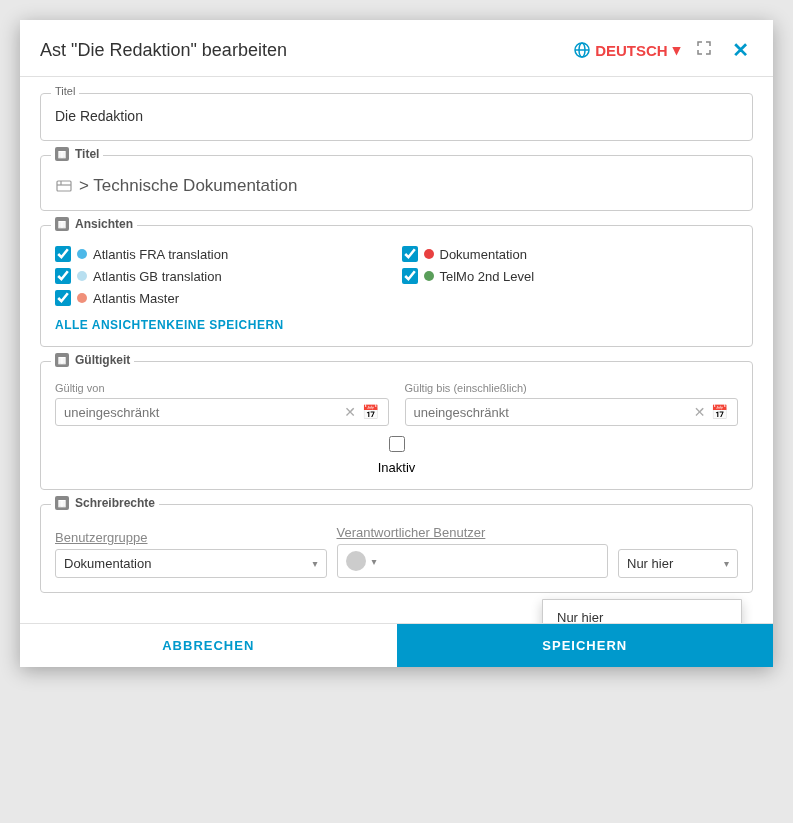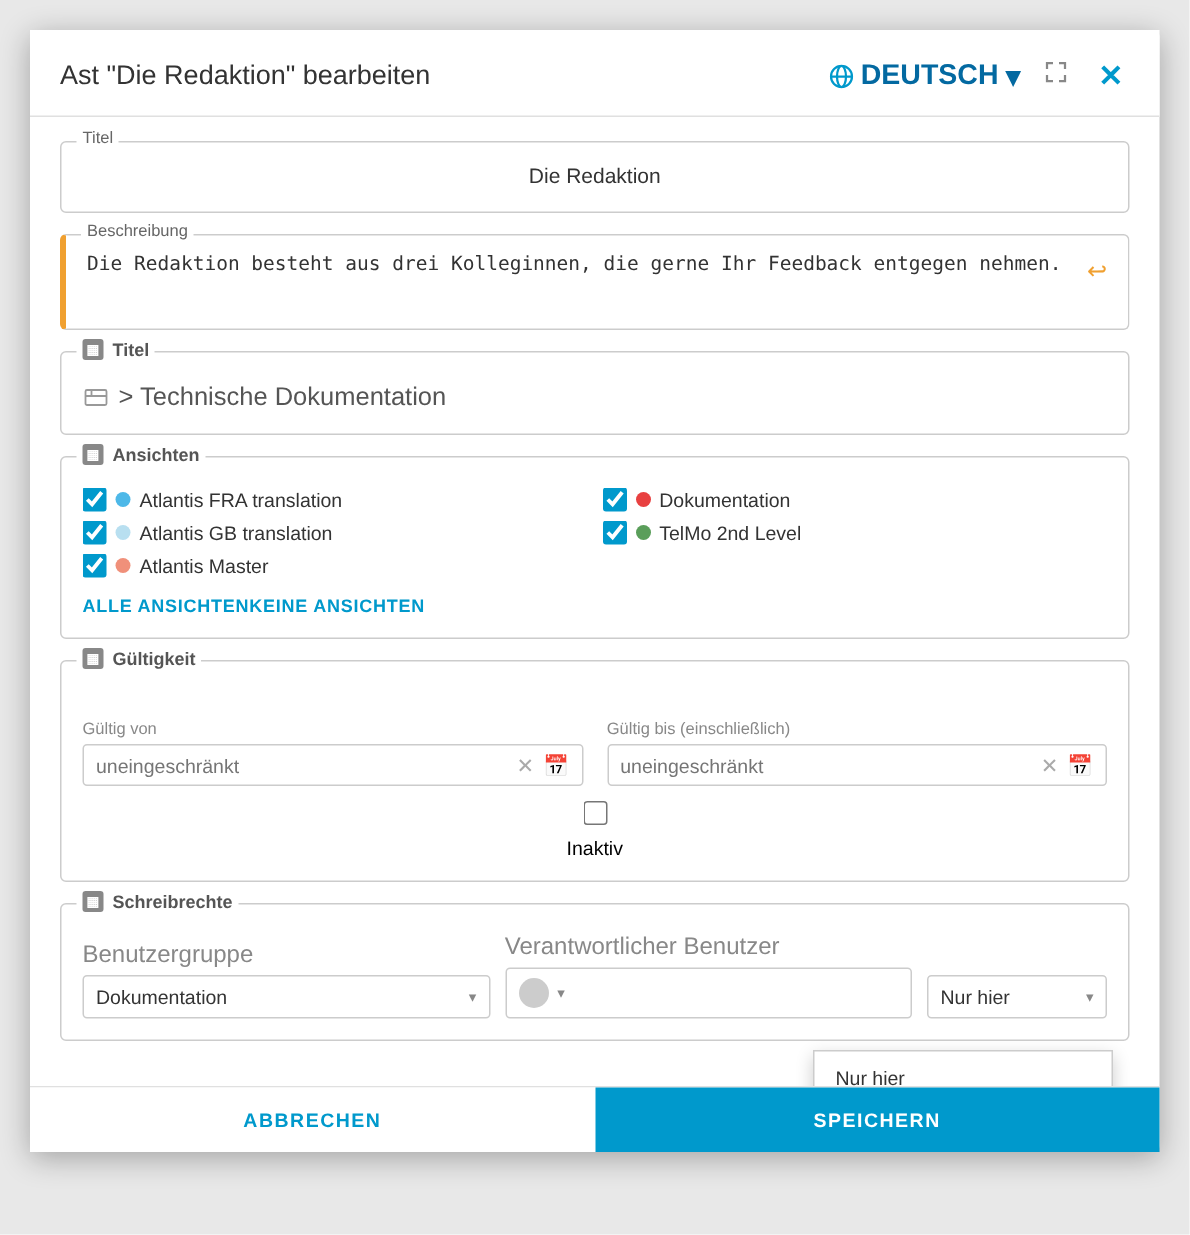--- a/index.html
+++ b/index.html
@@ -36,22 +36,22 @@
     }
     .header-actions {
       display: flex;
       align-items: center;
       gap: 12px;
     }
     .lang-button {
       display: flex;
       align-items: center;
       gap: 5px;
-      color: #0369a1;
-      font-size: 19px;
+      color: #ef4444;
+      font-size: 15px;
       font-weight: 600;
       cursor: pointer;
       border: none;
       background: none;
     }
     .lang-button svg { color: #0099cc; }
     .icon-btn {
       background: none;
       border: none;
       cursor: pointer;
@@ -88,21 +88,20 @@
       border-bottom: 1px solid #ccc;
     }
     .text-input {
       width: 100%;
       border: none;
       outline: none;
       font-size: 14px;
       color: #333;
       background: transparent;
       padding: 2px 0;
-      text-align: center;
     }
     .textarea-input {
       width: 100%;
       border: none;
       outline: none;
       font-size: 13px;
       color: #333;
       background: transparent;
       resize: none;
       min-height: 36px;
@@ -194,21 +193,20 @@
       color: #0099cc;
       font-size: 12px;
       font-weight: 700;
       cursor: pointer;
       letter-spacing: 0.5px;
     }
     .gültigkeit-row {
       display: flex;
       gap: 16px;
       padding-top: 8px;
-      margin-top: 19px;
     }
     .date-field {
       flex: 1;
     }
     .date-label {
       font-size: 11px;
       color: #888;
       margin-bottom: 4px;
     }
     .date-input-wrap {
@@ -252,23 +250,24 @@
     .schreibrechte-row {
       display: flex;
       gap: 10px;
       padding-top: 8px;
       align-items: flex-end;
     }
     .schreibrechte-field {
       flex: 1;
     }
     .schreibrechte-label {
-      font-size: 16px;
+      font-size: 13px;
       color: #888;
       margin-bottom: 4px;
+      text-decoration: underline;
     }
     .select-wrap {
       position: relative;
       display: flex;
       align-items: center;
       border: 1px solid #ccc;
       border-radius: 3px;
       padding: 6px 8px;
       background: #fff;
       cursor: pointer;
@@ -386,27 +385,20 @@
     </div>
   </div>
 
   <div class="modal-body">
 
     <div class="field-group">
       <span class="field-group-label">Titel</span>
       <input class="text-input" type="text" value="Die Redaktion" style="">
     </div>
 
-    <div class="field-group beschreibung-group">
-      <span class="field-group-label">Beschreibung</span>
-      <div class="beschreibung-inner">
-        <textarea class="textarea-input" rows="2" style="">Die Redaktion besteht aus drei Kolleginnen, die gerne Ihr Feedback entgegen nehmen.</textarea>
-        <span class="undo-icon">↩</span>
-      </div>
-    </div>
 
     <div class="field-group">
       <span class="field-group-label">
         <span class="section-header">
           <span class="section-icon">▦</span>
           <span>Titel</span>
         </span>
       </span>
       <div class="path-row">
         <span class="path-icon">
@@ -452,21 +444,21 @@
         </div>
 
         <div class="ansicht-item">
           <input type="checkbox" class="checkbox" checked="" style="">
           <span class="dot dot-salmon"></span>
           <span>Atlantis Master</span>
         </div>
       </div>
       <div class="ansichten-actions">
         <button class="link-btn">ALLE ANSICHTEN</button>
-        <button class="link-btn">KEINE ANSICHTEN</button>
+        <button class="link-btn">KEINE SPEICHERN</button>
       </div>
     </div>
 
     <div class="field-group">
       <span class="field-group-label">
         <span class="section-header">
           <span class="section-icon">▦</span>
           <span>Gültigkeit</span>
         </span>
       </span>

